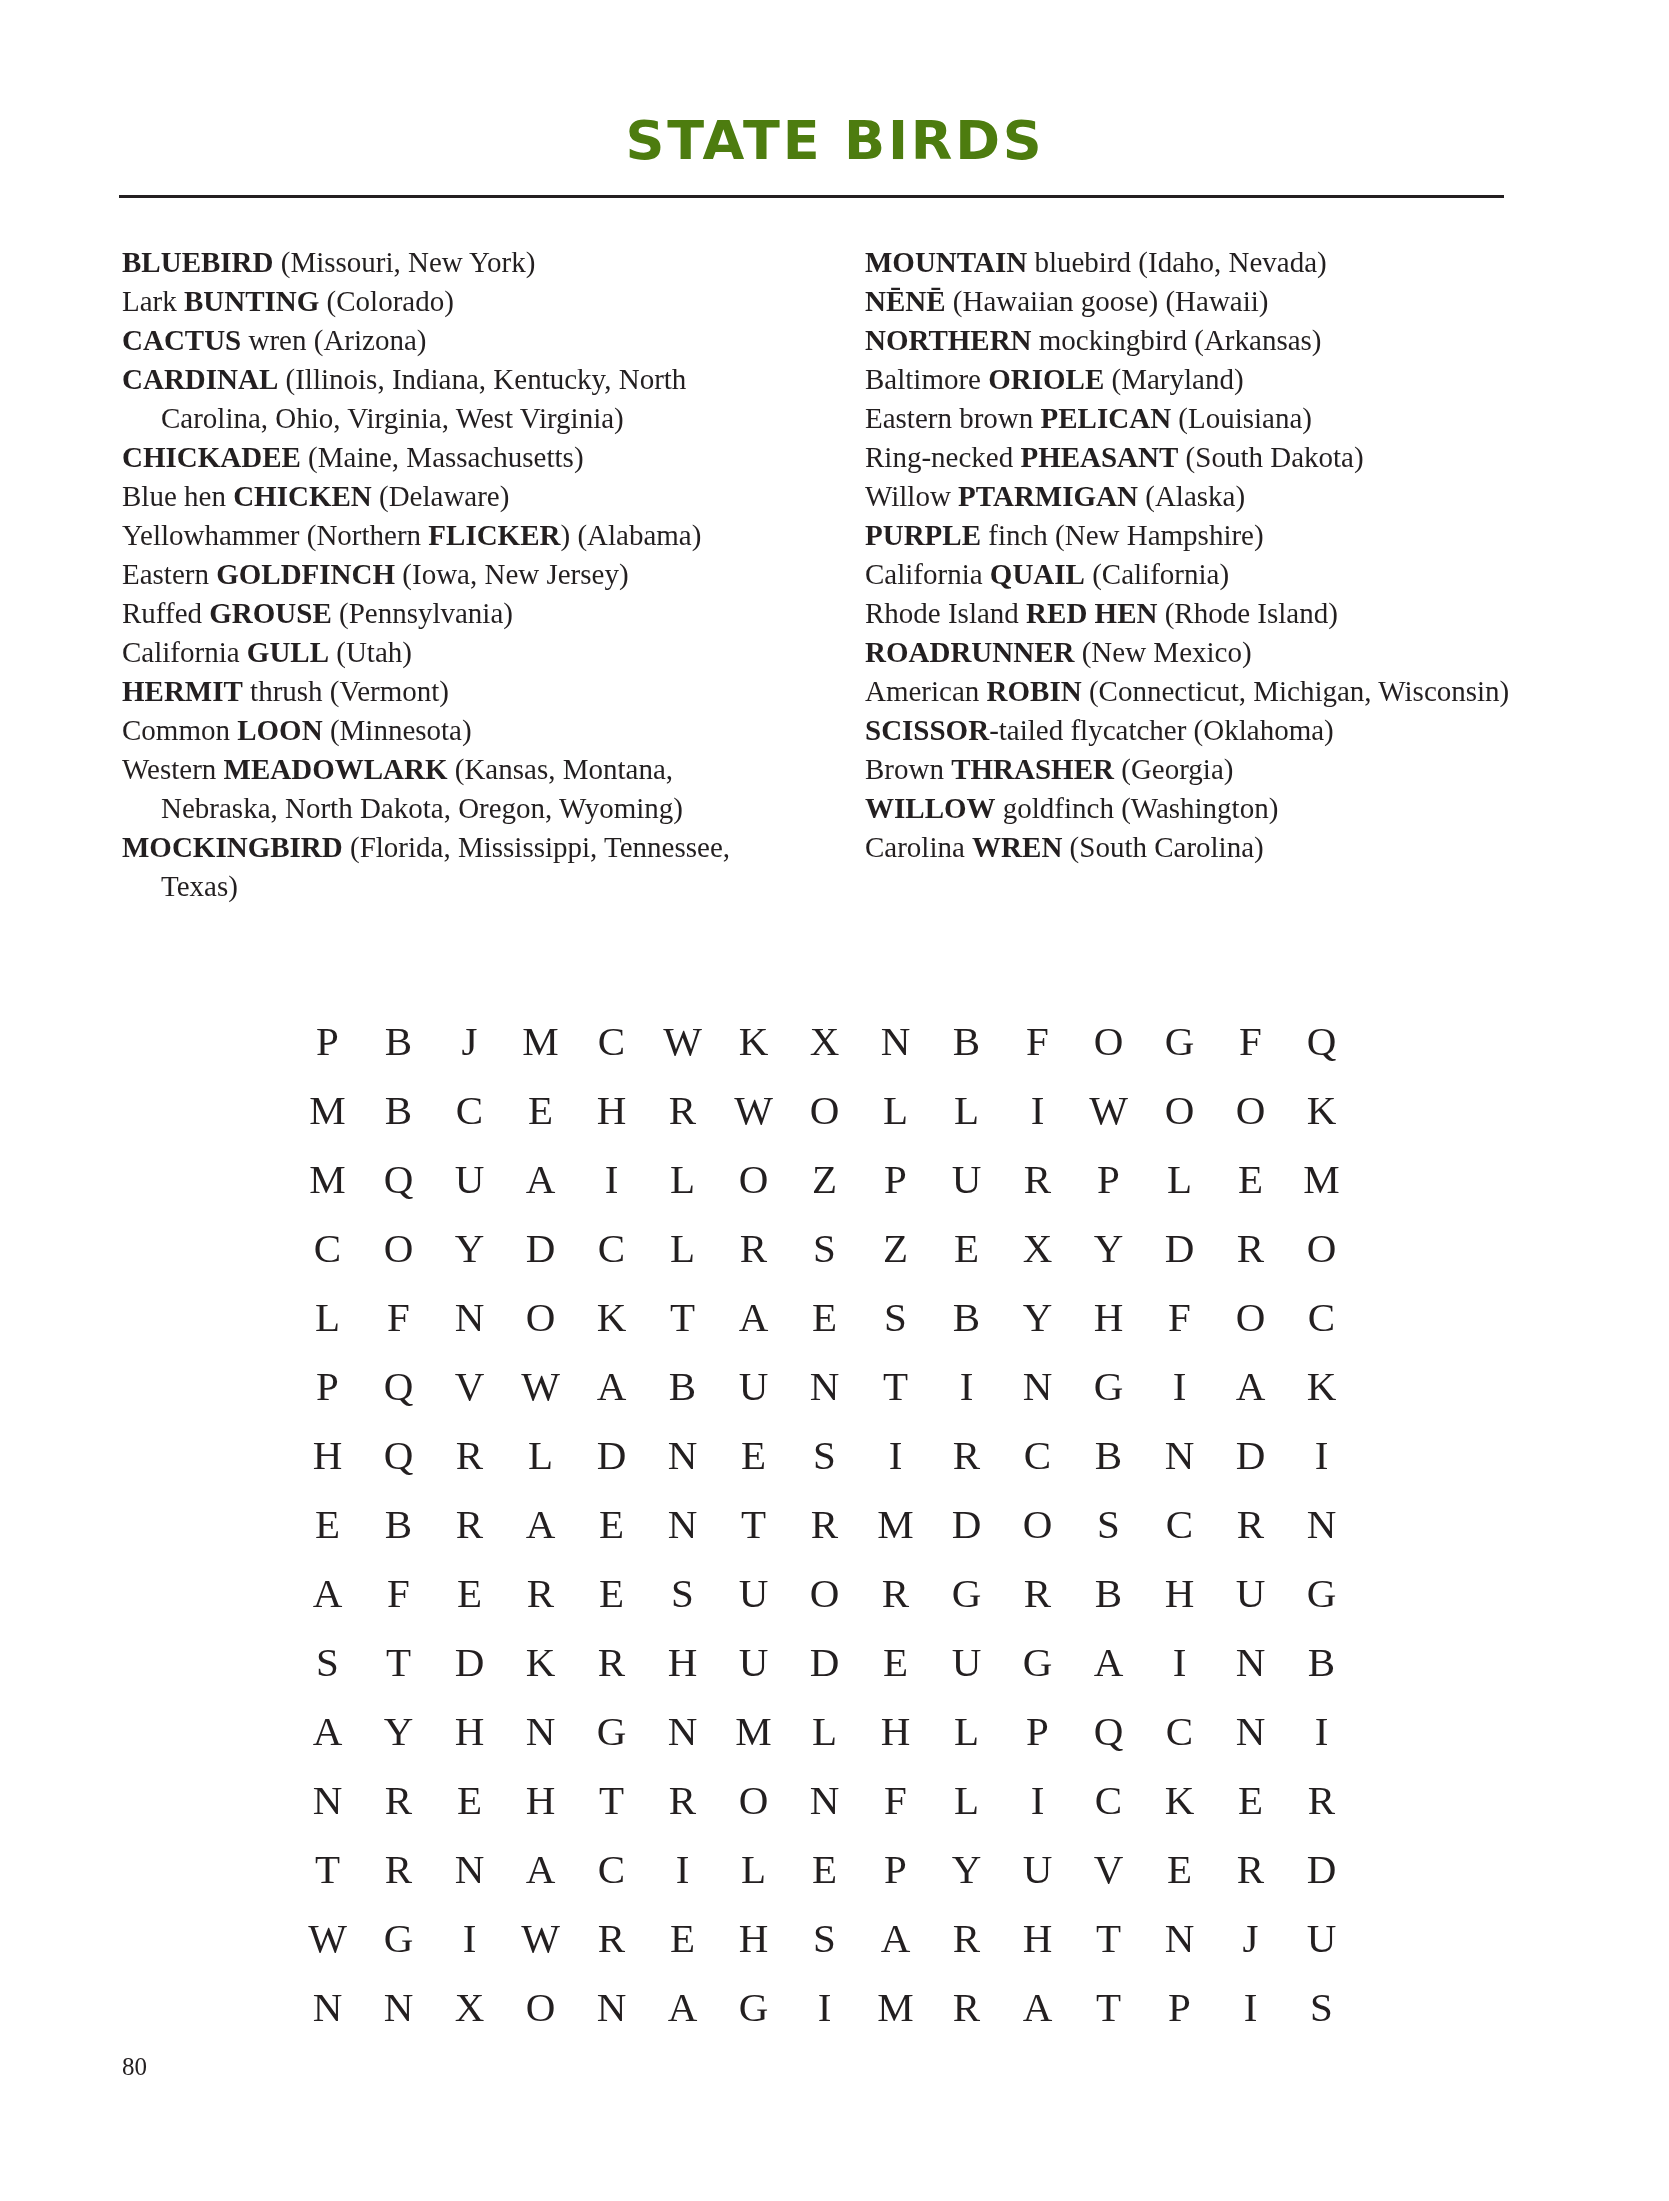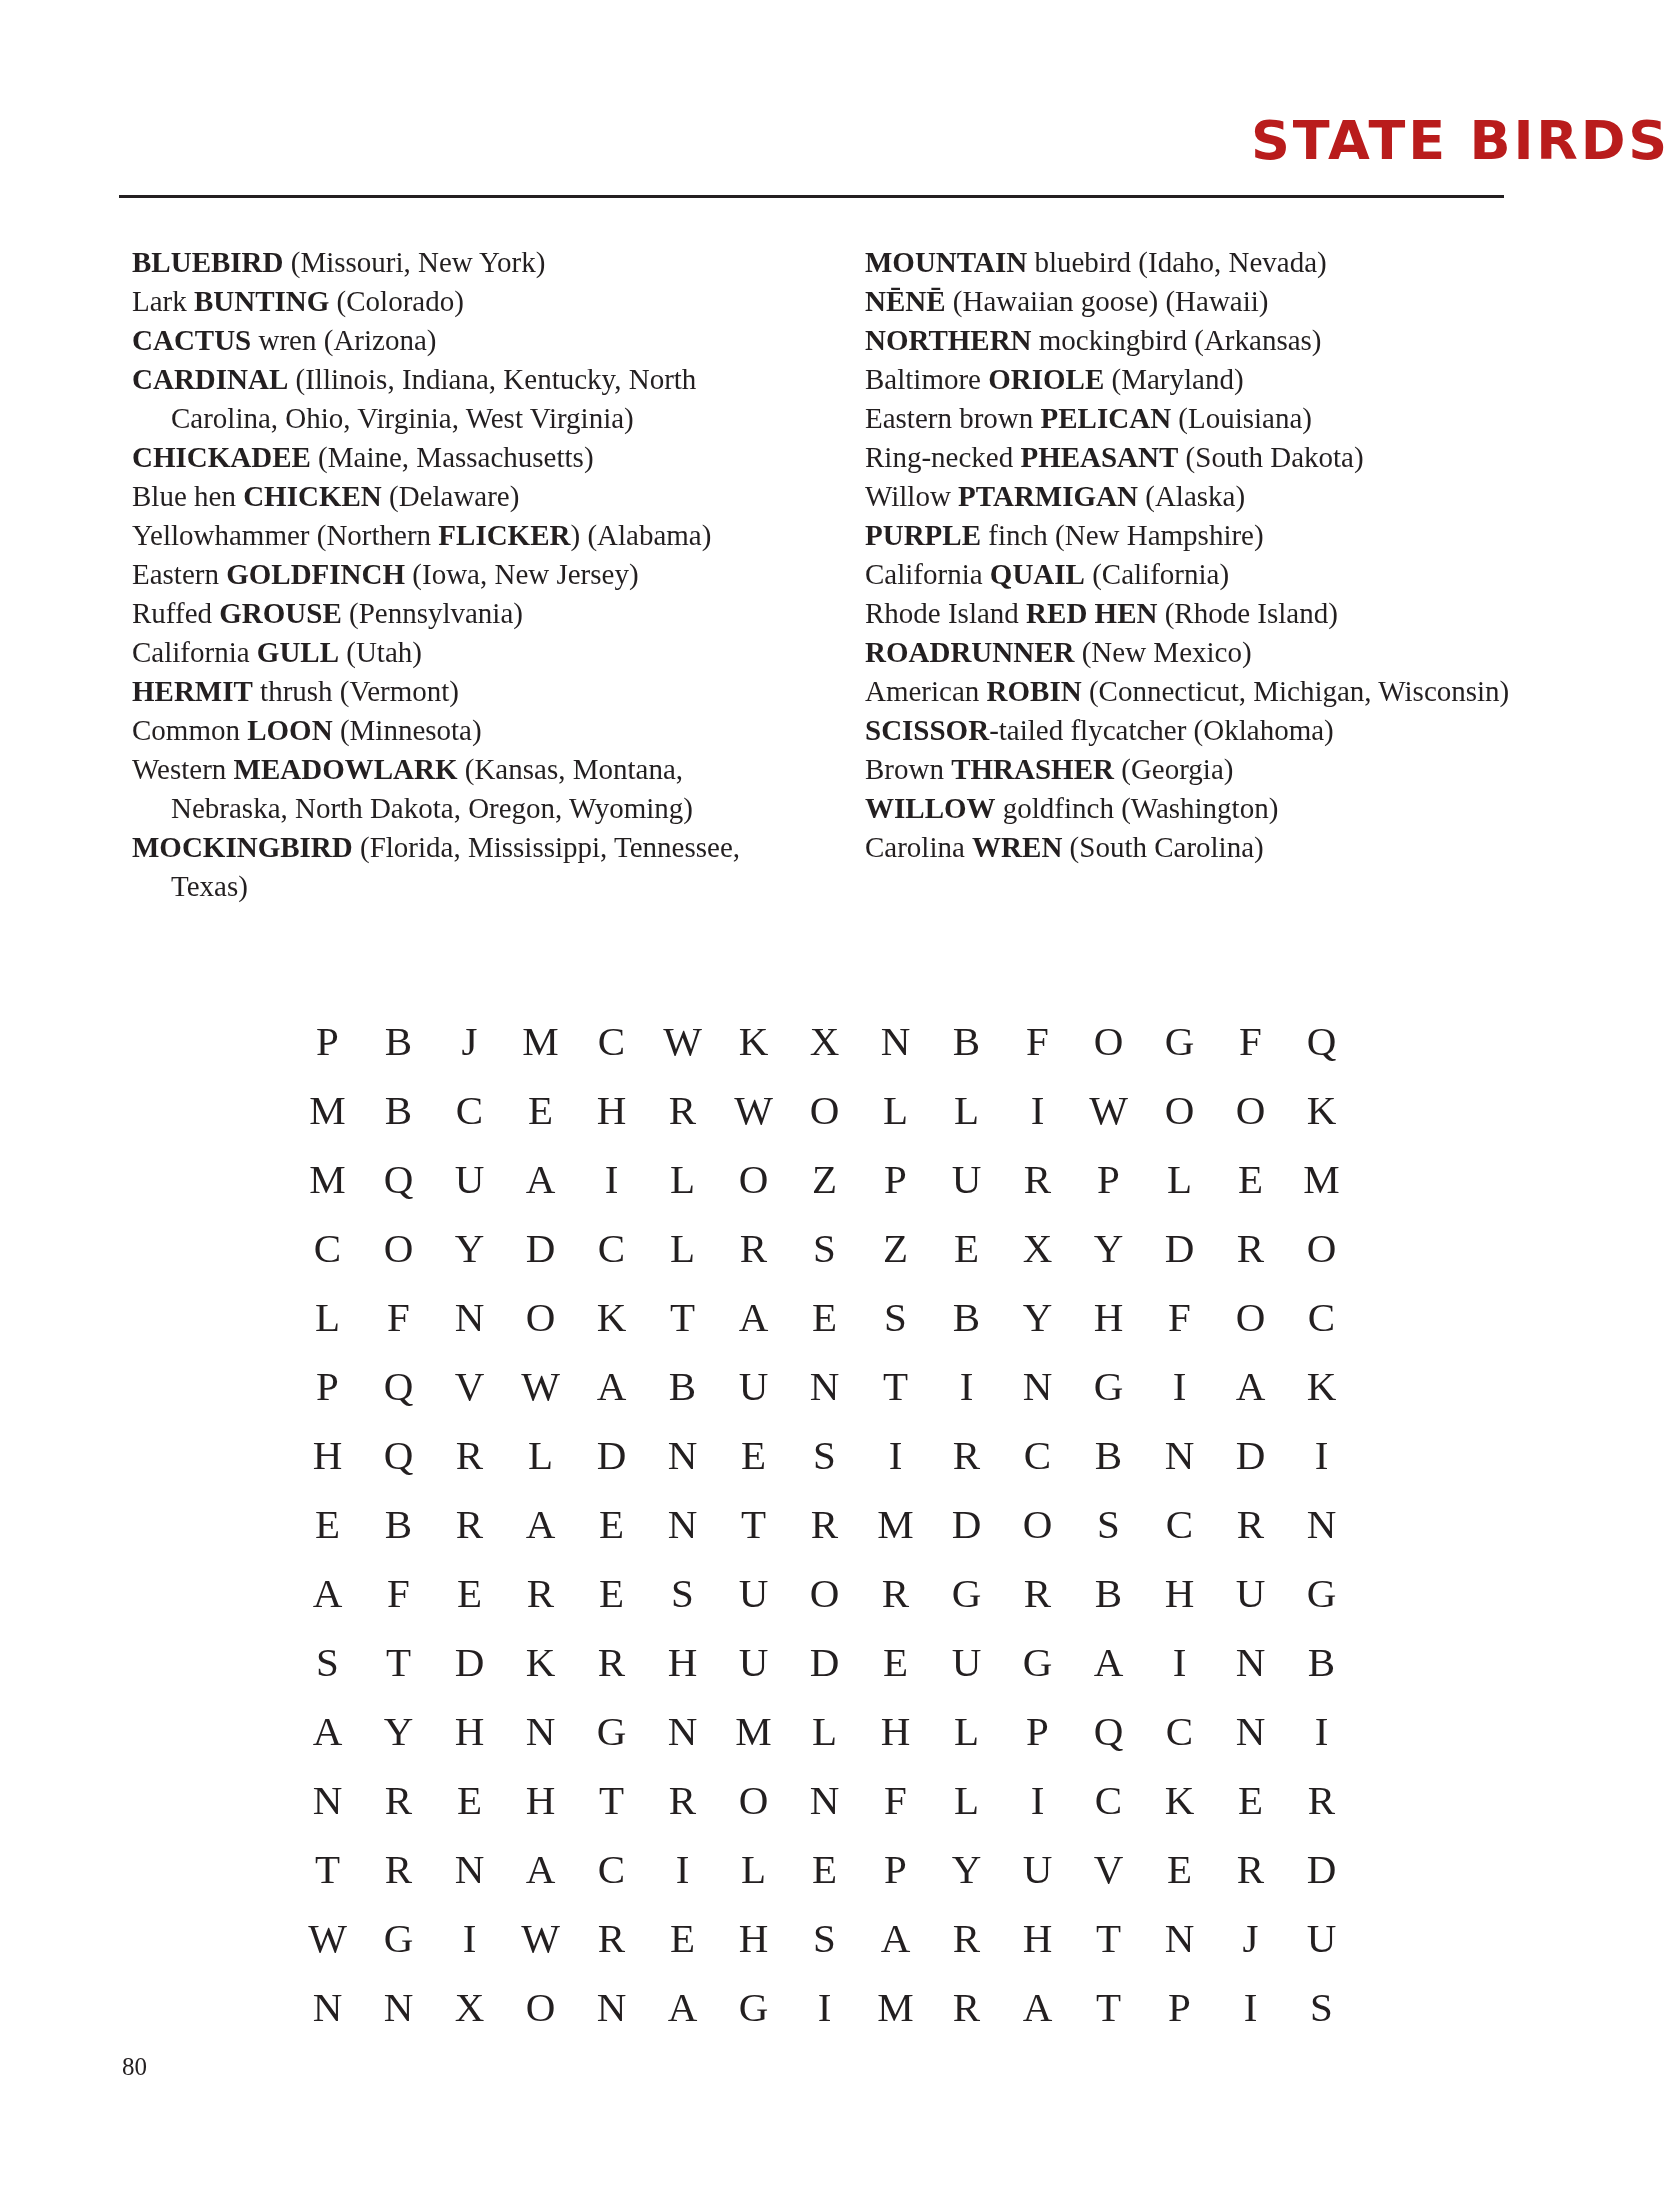--- a/index.html
+++ b/index.html
@@ -1,24 +1,24 @@
 <!DOCTYPE html>
 <html style="font-size:15px"><head>
 <meta charset="utf-8">
 <style>
   html, body { margin: 0; padding: 0; background: #ffffff; }
   body { width: 1670px; height: 2201px; position: relative; overflow: hidden; color: #231f20; }
   .title {
-    position: absolute; left: 0; width: 1670px; top: 109px; text-align: right;
+    position: absolute; left: 0; width: 1670px; top: 109px; text-align: center;
     font-family: "DejaVu Sans", sans-serif; font-weight: bold; font-size: 54px;
-    letter-spacing: 2.8px; color: #b91c1c;
+    letter-spacing: 2.8px; color: #4d7c0f;
   }
   .rule { position: absolute; left: 119px; top: 195px; width: 1385px; height: 2.8px; background: #231f20; }
   .col { position: absolute; top: 243px; font-family: "Liberation Serif", serif; font-size: 29px; line-height: 39px; }
-  .col.left { left: 132px; width: 668px; }
+  .col.left { left: 122px; width: 668px; }
   .col.right { left: 830px; width: 668px; margin-left: 35px; }
   .entry { padding-left: 39px; text-indent: -39px; white-space: normal; }
   .entry b { font-weight: bold; }
   .grid {
     position: absolute; left: 292px; top: 1007px;
     display: grid; grid-template-columns: repeat(15, 71px); grid-auto-rows: 69px;
     font-family: "Liberation Serif", serif; font-size: 41px; color: #231f20;
   }
   .cell { text-align: center; line-height: 69px; }
   .page-num { position: absolute; left: 122px; top: 2053px; font-family: "Liberation Serif", serif; font-size: 25px; }

